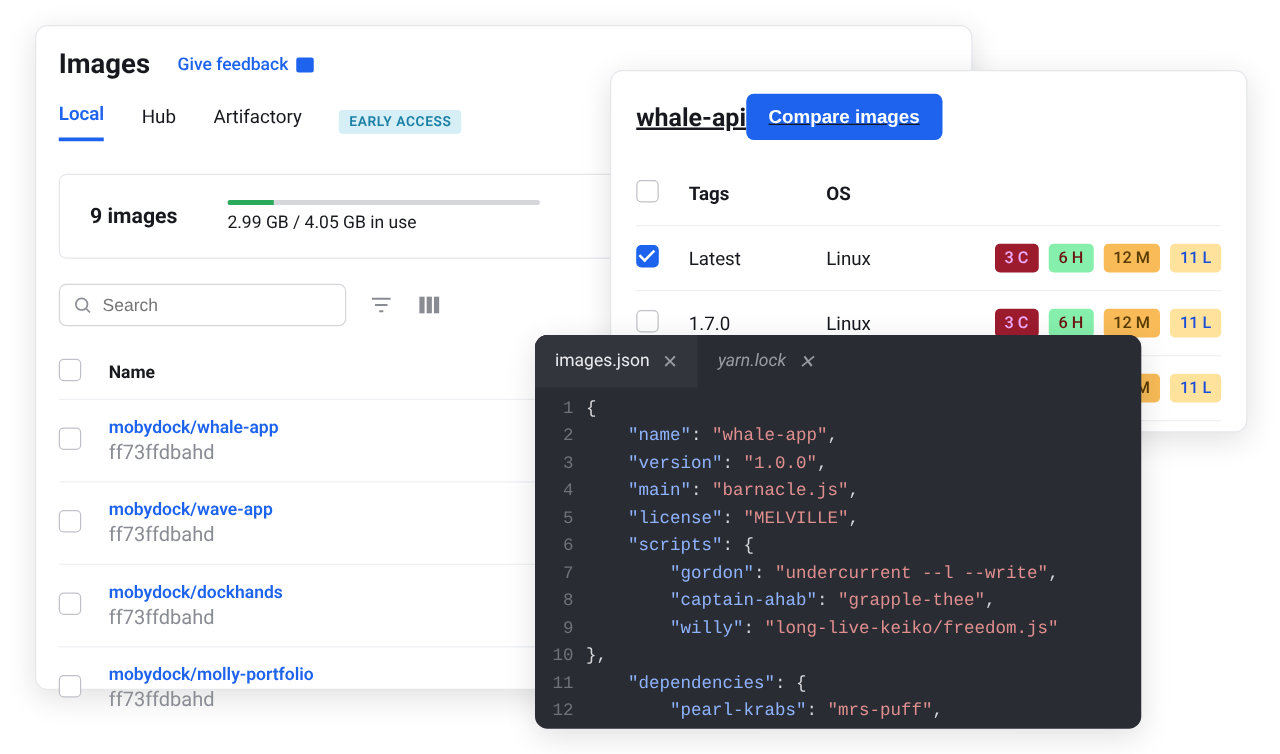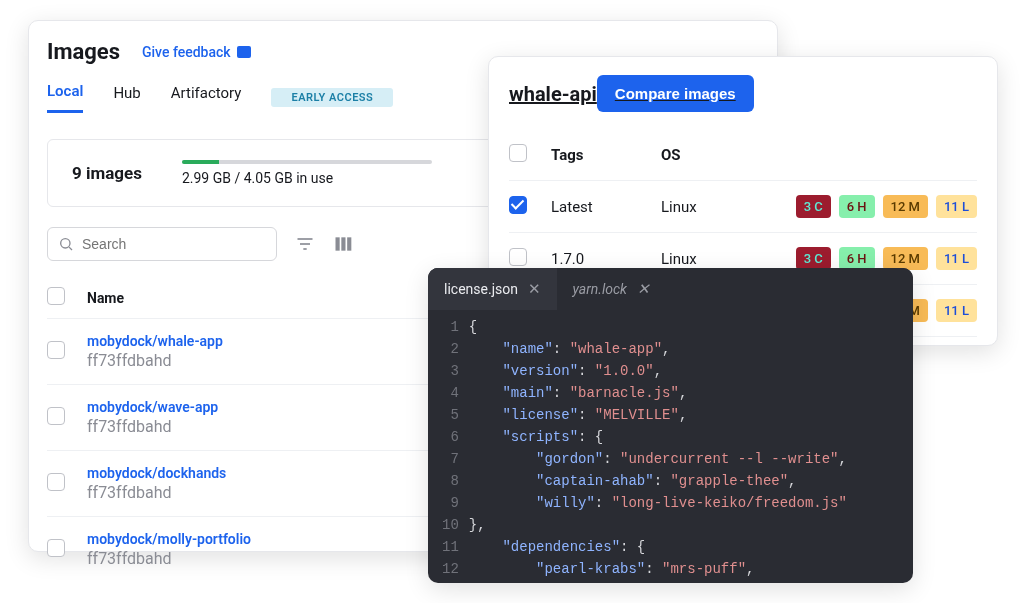--- a/index.html
+++ b/index.html
@@ -29,21 +29,21 @@
   .images-header { display: flex; align-items: center; gap: 22px; }
   .images-title { font-size: 22px; font-weight: 700; }
   .feedback { color: #1d63ed; font-size: 14px; font-weight: 500; display: flex; align-items: center; gap: 6px; cursor: pointer; }
   .feedback-icon { width: 14px; height: 12px; background: #1d63ed; border-radius: 2px; position: relative; }
   .tabs { display: flex; gap: 30px; margin-top: 18px; align-items: center; font-size: 15px; }
   .tab { padding-bottom: 10px; color: #17191e; cursor: pointer; }
   .tab.active { color: #1d63ed; font-weight: 600; border-bottom: 3px solid #1d63ed; }
   .badge-ea {
     background: #d6eef6; color: #1b7fa6;
     font-size: 11px; letter-spacing: .5px; font-weight: 600;
-    padding: 3px 20px; border-radius: 3px;
+    padding: 3px 8px; border-radius: 3px;
   }
   .summary-box {
     margin-top: 26px;
     border: 1px solid #e6e7eb;
     border-radius: 6px;
     padding: 20px 24px;
     display: flex; align-items: center; gap: 40px;
   }
   .summary-count { font-size: 17px; font-weight: 700; }
   .summary-usage { display: flex; flex-direction: column; gap: 6px; font-size: 14px; }
@@ -95,21 +95,21 @@
     padding: 14px 0;
   }
   .chead { font-weight: 700; font-size: 15px; border-bottom: 1px solid #eef0f3; }
   .crow { border-bottom: 1px solid #eef0f3; font-size: 15px; }
   .sev-group { display: flex; gap: 8px; justify-content: flex-end; }
   .sev {
     font-size: 13px; font-weight: 500;
     padding: 4px 8px; border-radius: 4px;
     white-space: nowrap;
   }
-  .sev.c { background: #9c1c2e; color: #5eead4; }
+  .sev.c { background: #9c1c2e; color: #f0abfc; }
   .sev.h { background: #86efac; color: #6b1212; }
   .sev.m { background: #f8bb57; color: #5a3b00; }
   .sev.l { background: #ffe29b; color: #1d4ed8; }
   
   .editor-card {
     left: 428px; top: 268px;
     width: 485px; height: 315px;
     background: #2a2c33; color: #d6d7db;
     border: none; overflow: hidden;
   }
@@ -270,21 +270,21 @@
             <span class="sev l">11 L</span>
           </div>
         </div>
       </div>
   </div>
 </div>
 
 <div class="card editor-card">
   <div class="editor-tabs">
     <div class="etab active">
-      <span>license.json</span>
+      <span>images.json</span>
       <span class="close">✕</span>
     </div>
     <div class="etab inactive">
       <span>yarn.lock</span>
       <span class="close">✕</span>
     </div>
   </div>
   <div class="code-area">
     <div class="gutter" id="gutter">
         <div>1</div>

